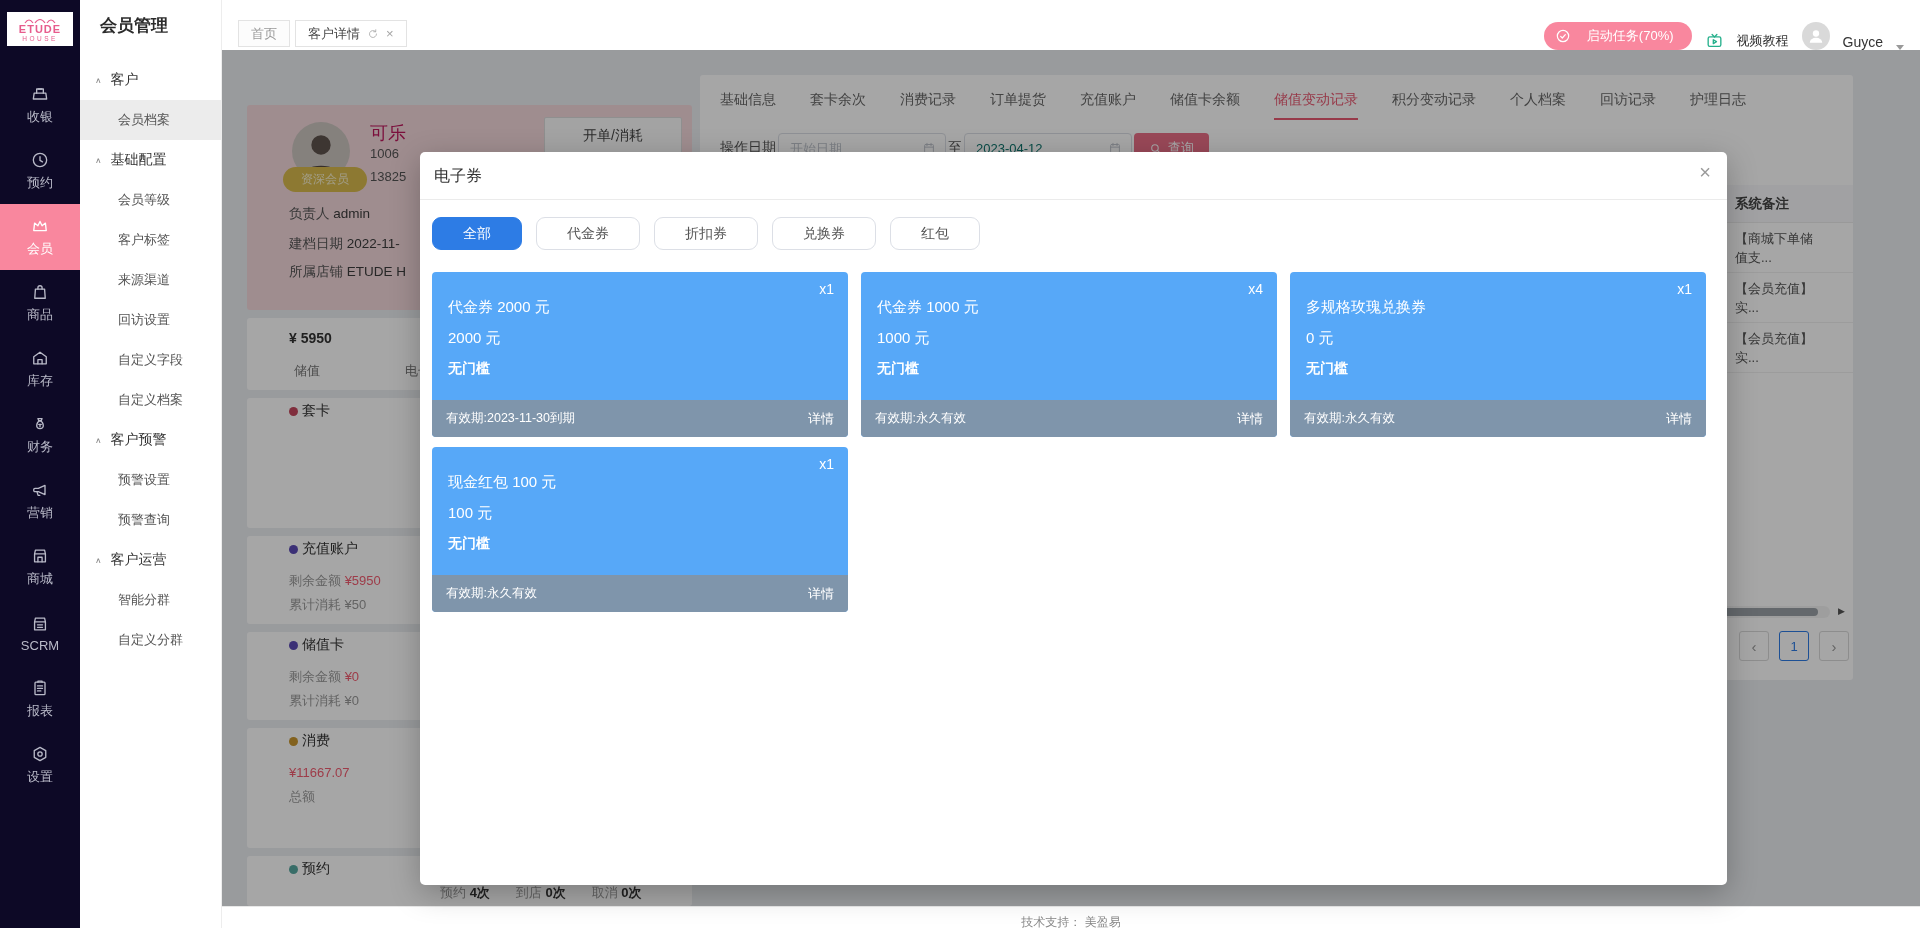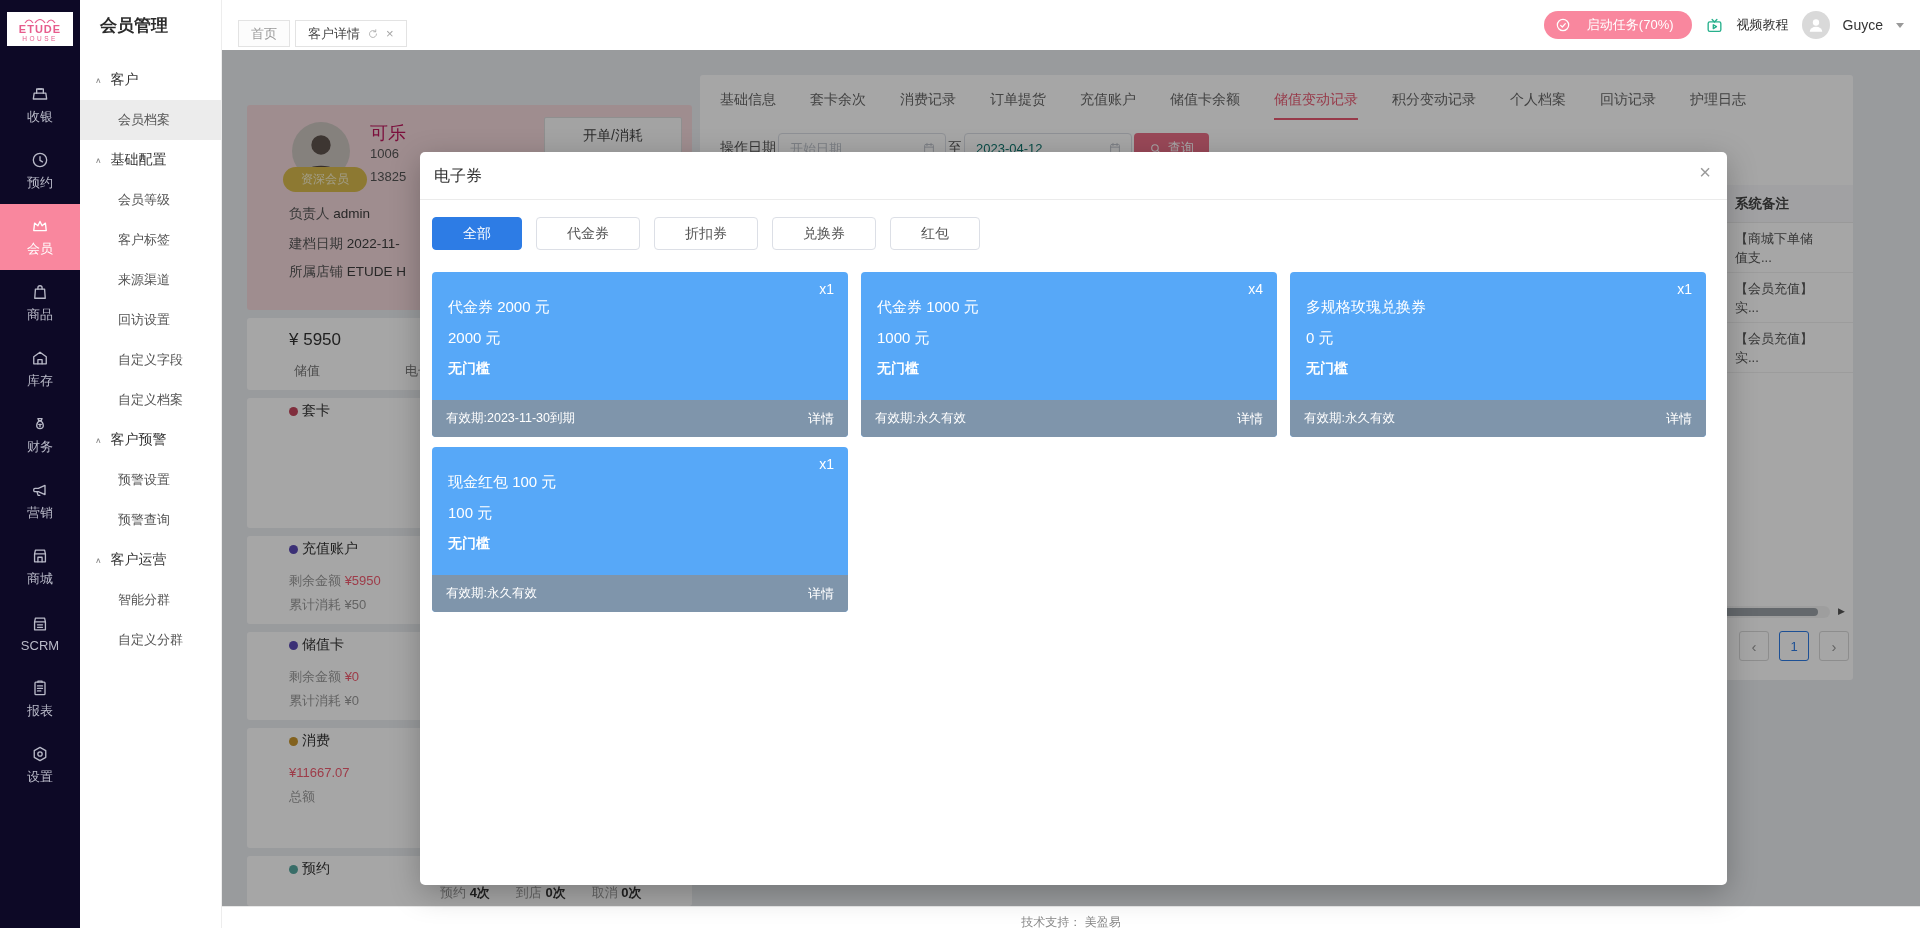--- a/index.html
+++ b/index.html
@@ -29,21 +29,21 @@
   .grp-c{padding:11px 0 11px 38px;color:#555;font-size:13px;cursor:pointer}
   .grp-c.active{background:#ececec}
 
   
   #topbar{position:absolute;left:222px;top:0;width:1698px;height:50px;background:#fff;z-index:10}
   #pagetabs{position:absolute;left:16px;bottom:3px;display:flex;gap:5px}
   .ptab{height:25px;padding:0 12px;border:1px solid #e3e3e3;background:#fcfcfc;color:#999;font-size:13px;
       display:flex;align-items:center;gap:7px;cursor:pointer}
   .ptab.active{background:#fff;color:#4a4a4a}
   .ptab .ticon{color:#a5a5a5;font-size:13px;display:flex;line-height:1;cursor:pointer}
-  #topbar-right{position:absolute;right:16px;top:0;height:50px;display:flex;align-items:center;gap:13px}
+  #topbar-right{position:absolute;right:16px;top:0;height:50px;display:flex;align-items:flex-end;gap:13px}
   #task-pill{display:flex;align-items:center;gap:16px;height:28px;padding:0 18px 0 11px;background:#f9879e;
       color:#fff;border:none;border-radius:14px;font-size:13px;cursor:pointer}
   .tv{color:#26b08c;display:flex}
   #video-label{font-size:13px;color:#333;cursor:pointer}
   #header-avatar{width:28px;height:28px;border-radius:50%;background:#d9d9d9;display:flex;align-items:center;
       justify-content:center;overflow:hidden;cursor:pointer}
   #username{font-size:14px;color:#333;cursor:pointer}
   .caret-down{width:0;height:0;border-left:4px solid transparent;border-right:4px solid transparent;
       border-top:5px solid #999;cursor:pointer}
 
@@ -59,21 +59,21 @@
   #cust-badge{position:absolute;left:36px;top:62px;width:84px;height:25px;border-radius:13px;background:#d9bb4d;
       color:#f8f0cf;font-size:12px;display:flex;align-items:center;justify-content:center}
   #cust-name{position:absolute;left:123px;top:16px;font-size:18px;color:#be185d}
   #cust-no{position:absolute;left:123px;top:41px;font-size:13px;color:#555}
   #cust-phone{position:absolute;left:123px;top:64px;font-size:13px;color:#555}
   #order-btn{position:absolute;right:10px;top:12px;width:138px;height:38px;background:#fbfbfb;
       border:1px solid #dcdcdc;border-radius:2px;font-size:14px;color:#444;cursor:pointer}
   .cust-field{position:absolute;left:42px;font-size:13.5px;color:#555}
   .cust-field .fv{color:#3c3c3c}
   #cust-stats{height:72px;flex:none}
-  #stat-balance-v{position:absolute;left:42px;top:12px;font-size:17px;font-weight:normal;color:#333}
+  #stat-balance-v{position:absolute;left:42px;top:12px;font-size:14px;font-weight:bold;color:#333}
   #stat-balance-l{position:absolute;left:47px;top:44px;font-size:13px;color:#777}
   #stat-evoucher-l{position:absolute;left:158px;top:44px;font-size:13px;color:#777}
   .sec-title{position:absolute;left:42px;top:4px;display:flex;align-items:center;gap:4px;
       font-size:14px;color:#333}
   .dot{width:9px;height:9px;border-radius:50%;flex:none}
   .sec-lines{position:absolute;left:42px;top:37px;display:flex;flex-direction:column;gap:9px;
       font-size:13px;line-height:15px}
   .s-muted{color:#999}
   .s-red{color:#f25d71}
   .s-dark{color:#333;font-weight:bold}
@@ -123,21 +123,21 @@
   #footer span{font-size:12px;color:#898989;margin-top:7px}
 
   
   #overlay{position:absolute;left:222px;top:50px;width:1698px;height:856px;background:rgba(0,0,0,.35);z-index:40}
   #modal{position:absolute;left:420px;top:152px;width:1307px;height:733px;background:#fff;border-radius:5px;
       z-index:50;box-shadow:0 8px 30px rgba(0,0,0,.25)}
   #modal-head{height:47px;border-bottom:1px solid #ebebeb;position:relative}
   #modal-title{position:absolute;left:14px;top:14px;font-size:16px;color:#333}
   #modal-close{position:absolute;right:16px;top:10px;font-size:20px;color:#9a9a9a;cursor:pointer;line-height:1}
   #modal-filters{position:absolute;left:12px;top:65px;display:flex;gap:14px}
-  .mfilter{height:33px;padding:0 30px;background:#fff;border:1px solid #dcdfe6;border-radius:4px;
+  .mfilter{height:33px;padding:0 30px;background:#fff;border:1px solid #dcdfe6;border-radius:9px;
       font-size:14px;color:#555;cursor:pointer;display:flex;align-items:center}
   .mfilter.active{background:#2d7ce5;border-color:#2d7ce5;color:#fff}
   #vgrid{position:absolute;left:12px;top:120px;width:1283px;display:flex;flex-wrap:wrap;gap:10px 13px}
   .vcard{width:416px;height:165px;background:#57a8f8;border-radius:4px;position:relative;overflow:hidden;
       color:#fff;cursor:pointer}
   .vcount{position:absolute;right:14px;top:9px;font-size:14px}
   .vname{position:absolute;left:16px;top:26px;font-size:15px}
   .vamount{position:absolute;left:16px;top:57px;font-size:15px;font-weight:normal}
   .vthr{position:absolute;left:16px;top:88px;font-size:14px;font-weight:bold}
   .vfoot{position:absolute;left:0;bottom:0;width:100%;height:37px;background:#7f95ab;display:flex;

